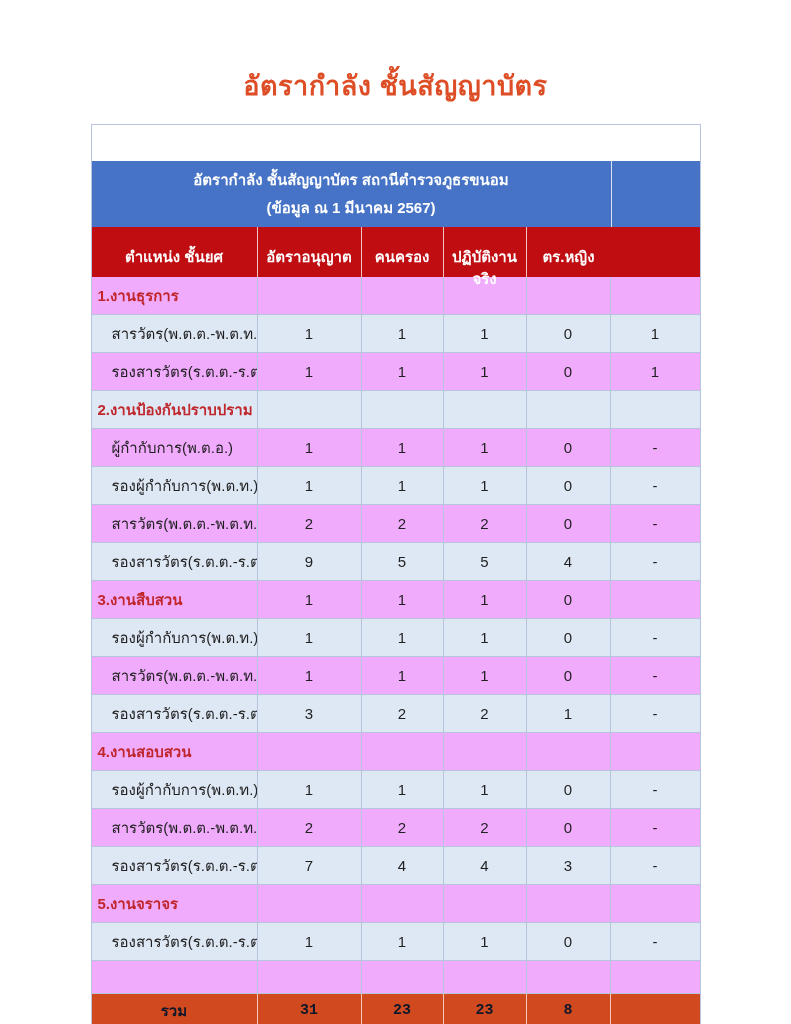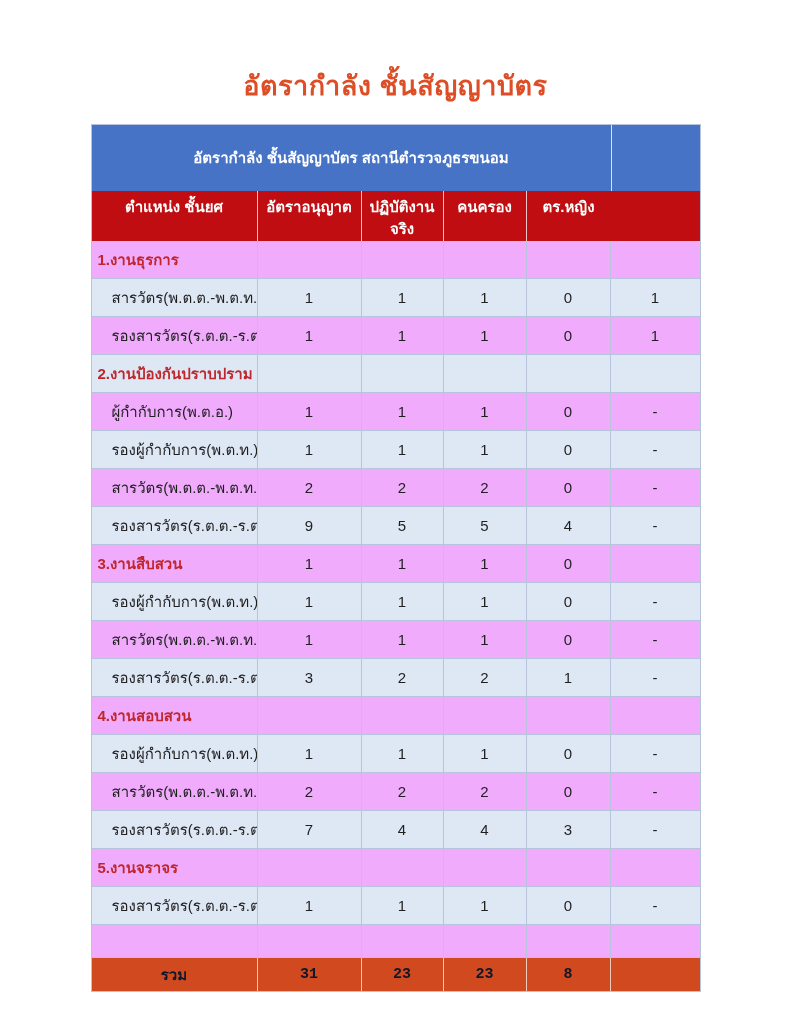--- a/index.html
+++ b/index.html
@@ -15,37 +15,37 @@
     letter-spacing:.5px;
   }
   .tbl{
     width:610px;margin:17px auto 0;
     border:1px solid var(--border,#b7c4dc);
     box-sizing:border-box;font-size:15px;
   }
   
   .caption-row{
     display:grid;grid-template-columns:520px 1fr;
-    background:var(--header_blue,#4673c5);color:#fff;height:66px;
+    background:var(--header_blue,#4673c5);color:#fff;height:66px;margin-top:36px;
   }
   .caption-main{
     border-right:1px solid rgba(255,255,255,.8);
     display:flex;flex-direction:column;justify-content:center;
     text-align:center;font-weight:bold;font-size:15px;line-height:28px;
   }
   .caption-side{}
   
   .cols-row{
     display:grid;grid-template-columns:166px 104px 82px 83px 84px 1fr;
     background:var(--header_red,#c00d11);color:#fff;height:50px;
     font-weight:bold;font-size:15px;
   }
   .col-cell{
     border-right:1px solid rgba(255,255,255,.75);
-    text-align:center;padding-top:5px;line-height:22px;
+    text-align:center;padding-top:19px;line-height:22px;
   }
   .col-cell:last-child{border-right:none;}
   .col-cell span{display:block;}
   
   .row{
     display:grid;grid-template-columns:166px 104px 82px 83px 84px 1fr;
     background:#f0abfc;height:38px;
   }
   .row.stripe{background:var(--row_stripe,#dee7f4);}
   .row.empty{height:33px;}
@@ -77,40 +77,41 @@
 
 <div class="page">
 
   <div class="title">อัตรากำลัง ชั้นสัญญาบัตร</div>
 
   <div class="tbl">
 
     <div class="caption-row">
       <div class="caption-main">
         <div>อัตรากำลัง ชั้นสัญญาบัตร สถานีตำรวจภูธรขนอม</div>
+        <div>(ข้อมูล ณ 1 มีนาคม 2567)</div>
       </div>
       <div class="caption-side"></div>
     </div>
 
     <div class="cols-row">
       <div class="col-cell">
         <span>ตำแหน่ง ชั้นยศ</span>
         <span></span>
       </div>
       <div class="col-cell">
         <span>อัตราอนุญาต</span>
         <span></span>
       </div>
       <div class="col-cell">
+        <span>คนครอง</span>
+        <span></span>
+      </div>
+      <div class="col-cell">
         <span>ปฏิบัติงาน</span>
         <span>จริง</span>
-      </div>
-      <div class="col-cell">
-        <span>คนครอง</span>
-        <span></span>
       </div>
       <div class="col-cell">
         <span>ตร.หญิง</span>
         <span></span>
       </div>
     </div>
 
     <div>
         <div class="row plain section">
     <div class="cell label">1.งานธุรการ</div>

